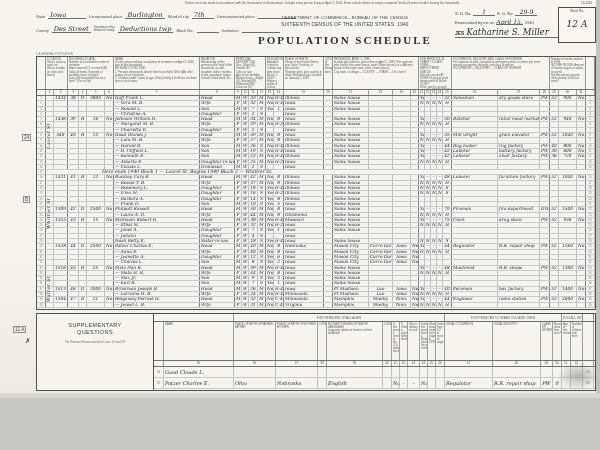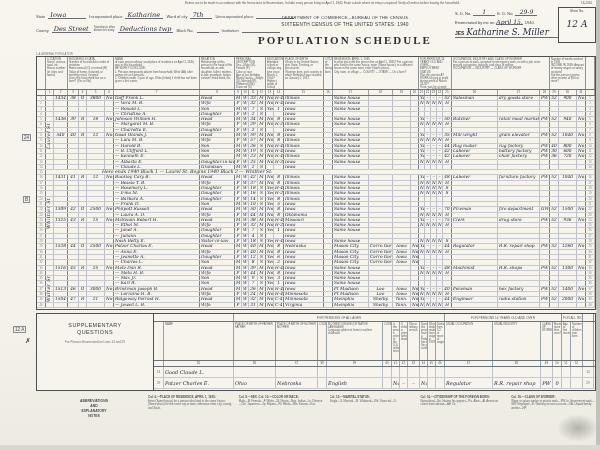--- a/index.html
+++ b/index.html
@@ -1,16 +1,16 @@
 <!DOCTYPE html>
 <html><head>
 <meta charset="utf-8">
 <style>
   html,body{margin:0;padding:0;width:600px;height:450px;overflow:hidden;background:#c9c8c3;}
-  .page{position:absolute;left:0;top:0;width:600px;height:450px;overflow:hidden;
+  .page{position:absolute;left:0;top:0;width:600px;height:398px;overflow:hidden;
     background:linear-gradient(180deg,#f7f5ee 0%,#f4f2ea 70%,#eceae1 100%);
     font-family:"Liberation Sans",sans-serif;color:#3c3e44;}
   .edge-r{position:absolute;right:0;top:0;width:4px;height:100%;background:#c2c1bc;}
   .edge-b{position:absolute;left:0;bottom:0;width:100%;height:5px;background:#d8d7d1;}
   .hw{font-family:"DejaVu Serif",serif;font-style:italic;color:#262c3d;}
   .topfine{position:absolute;left:185px;right:8px;top:1px;font-size:3px;color:#55565a;display:flex;justify-content:space-between;gap:6px;white-space:nowrap;overflow:hidden;}
   
   .hdr{position:absolute;left:36px;right:4px;top:7px;height:48px;}
   .hl{position:absolute;left:0;top:5px;width:310px;}
   .hrow{display:flex;align-items:flex-end;gap:3px;margin-bottom:7px;white-space:nowrap;}
@@ -82,21 +82,21 @@
     <span>Entries are to be made in accordance with the Instructions to Enumerators. Include every person living on April 1, 1940. Enter a dash where no entry is required. Verify all entries before leaving the household.</span>
     <span>16-2061</span>
   </div>
 
   <div class="hdr">
     <div class="hl">
       <div class="hrow">
         <span class="lbl">State</span>
         <span class="val hw">Iowa</span>
         <span class="lbl">Incorporated place</span>
-        <span class="val hw">Katharine</span>
+        <span class="val hw">Burlington</span>
         <span class="lbl">Ward of city</span>
         <span class="val hw short">7th</span>
         <span class="lbl">Unincorporated place</span>
         <span class="val"></span>
       </div>
       <div class="hrow">
         <span class="lbl">County</span>
         <span class="val hw">Des Street</span>
         <span class="lbl sm">Township or other
 division of county</span>

